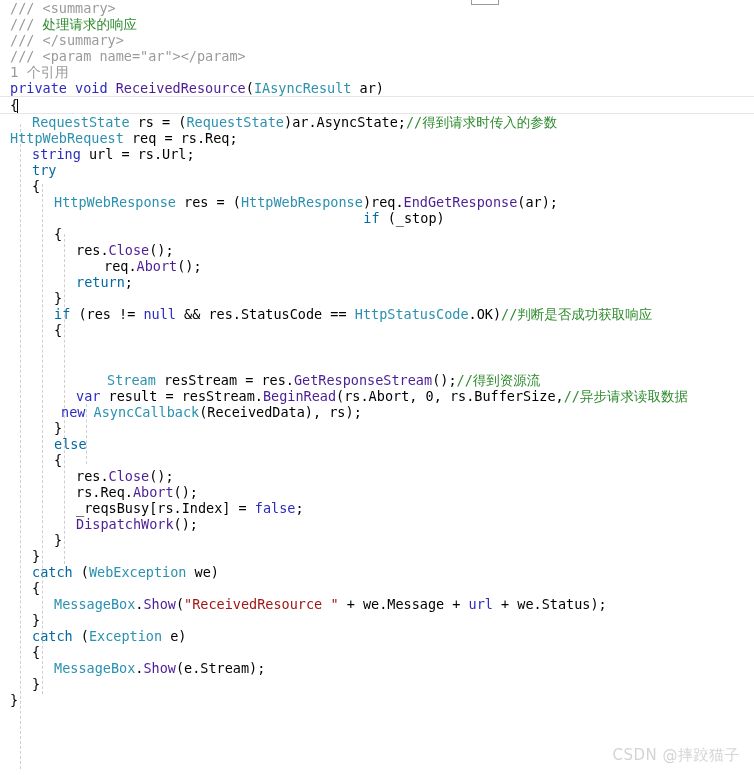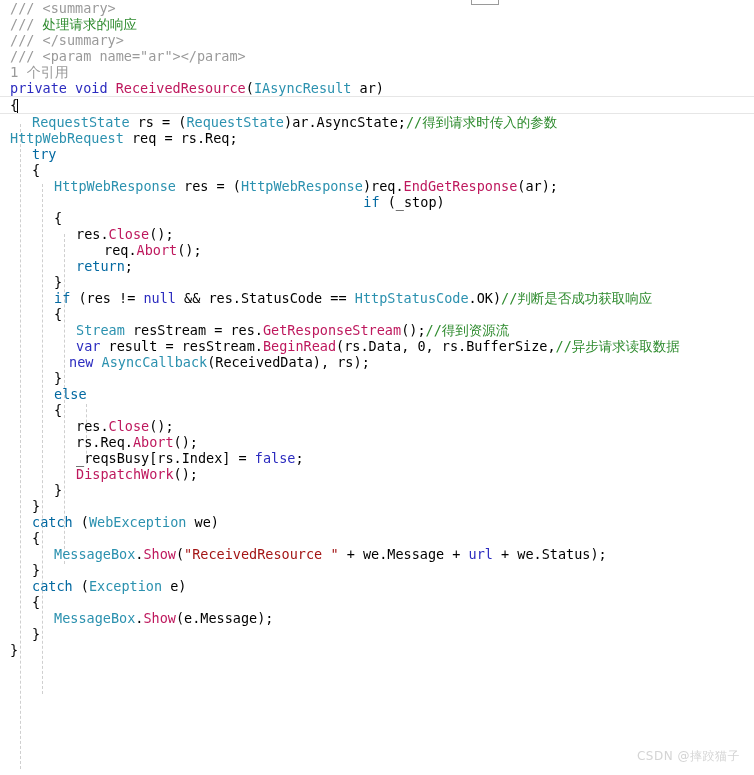--- a/index.html
+++ b/index.html
@@ -69,38 +69,38 @@
     top: 0;
     width: 0;
     border-left: 1px dashed #cfcfcf;
   }
   
   .cmt      { color: #2e8b2e; }   
   .xmldoc   { color: #9a9a9a; }   
   .kw       { color: #2b2bbf; }   
   .ctl      { color: #0369a1; }   
   .type     { color: #2b91af; }   
-  .meth     { color: #be185d; }   
+  .meth     { color: #4c1d95; }   
   .str      { color: #a31515; }   
   .plain    { color: #000000; }
   .lens     { color: #9a9a9a; font-size: 14px; }
   .caret {
     display: inline-block;
     width: 0;
     border-left: 1px solid #000;
     height: 14px;
     vertical-align: -3px;
     margin-left: -1px;
   }
   .watermark {
     position: absolute;
     right: 14px;
     bottom: 10px;
     color: #d4d4d4;
-    font-size: 12px;
+    font-size: 15px;
     font-family: "DejaVu Sans", "Liberation Sans", sans-serif;
     letter-spacing: 0.5px;
     text-align: center;
   }
 </style>
 </head>
 <body>
 
 <div id="editor">
 
@@ -116,48 +116,49 @@
   <div class="code-area" id="code-area">
       <div class="line" style="padding-left: 10px;"><span class="xmldoc">/// &lt;summary&gt;</span></div>
       <div class="line" style="padding-left: 10px;"><span class="xmldoc">/// </span><span class="cmt">处理请求的响应</span></div>
       <div class="line" style="padding-left: 10px;"><span class="xmldoc">/// &lt;/summary&gt;</span></div>
       <div class="line" style="padding-left: 10px;"><span class="xmldoc">/// &lt;param name="ar"&gt;&lt;/param&gt;</span></div>
       <div class="line" style="padding-left: 10px;"><span class="lens">1 个引用</span></div>
       <div class="line" style="padding-left: 10px;"><span class="kw">private</span><span class="plain"> </span><span class="kw">void</span><span class="plain"> </span><span class="meth">ReceivedResource</span><span class="plain">(</span><span class="type">IAsyncResult</span><span class="plain"> ar)</span></div>
       <div class="line current" style="padding-left: 10px;"><span class="plain">{</span><span class="caret"></span></div>
       <div class="line" style="padding-left: 32px;"><span class="type">RequestState</span><span class="plain"> rs = (</span><span class="type">RequestState</span><span class="plain">)ar.AsyncState;</span><span class="cmt">//得到请求时传入的参数</span></div>
       <div class="line" style=""><span class="type">HttpWebRequest</span><span class="plain"> req = rs.Req;</span></div>
+      <div class="line" style="padding-left: 32px;"><span class="kw">string</span><span class="plain"> url = rs.Url;</span></div>
       <div class="line" style="padding-left: 32px;"><span class="ctl">try</span></div>
       <div class="line" style="padding-left: 32px;"><span class="plain">{</span></div>
       <div class="line" style="padding-left: 54px;"><span class="type">HttpWebResponse</span><span class="plain"> res = (</span><span class="type">HttpWebResponse</span><span class="plain">)req.</span><span class="meth">EndGetResponse</span><span class="plain">(ar);</span></div>
       <div class="line" style="padding-left: 54px; text-align: center;"><span class="ctl">if</span><span class="plain"> (_stop)</span></div>
       <div class="line" style="padding-left: 54px;"><span class="plain">{</span></div>
       <div class="line" style="padding-left: 76px;"><span class="plain">res.</span><span class="meth">Close</span><span class="plain">();</span></div>
       <div class="line" style="padding-left: 76px; margin-left: 28px;"><span class="plain">req.</span><span class="meth">Abort</span><span class="plain">();</span></div>
       <div class="line" style="padding-left: 76px;"><span class="ctl">return</span><span class="plain">;</span></div>
       <div class="line" style="padding-left: 54px;"><span class="plain">}</span></div>
       <div class="line" style="padding-left: 54px;"><span class="ctl">if</span><span class="plain"> (res != </span><span class="kw">null</span><span class="plain"> &amp;&amp; res.StatusCode == </span><span class="type">HttpStatusCode</span><span class="plain">.OK)</span><span class="cmt">//判断是否成功获取响应</span></div>
       <div class="line" style="padding-left: 54px;"><span class="plain">{</span></div>
-      <div class="line" style="padding-left: 76px;"><span class="type">Stream</span><span class="plain"> resStream = res.</span><span class="meth">GetResponseStream</span><span class="plain">();</span><span class="cmt">//得到资源流</span></div>
-      <div class="line" style="padding-left: 76px;"><span class="kw">var</span><span class="plain"> result = resStream.</span><span class="meth">BeginRead</span><span class="plain">(rs.Data, 0, rs.BufferSize,</span><span class="cmt">//异步请求读取数据</span></div>
-      <div class="line" style="padding-left: 61px; margin-left: 8px;"><span class="kw">new</span><span class="plain"> </span><span class="type">AsyncCallback</span><span class="plain">(ReceivedData), rs);</span></div>
+      <div class="line" style="padding-left: 107px; margin-top: 34px;"><span class="type">Stream</span><span class="plain"> resStream = res.</span><span class="meth">GetResponseStream</span><span class="plain">();</span><span class="cmt">//得到资源流</span></div>
+      <div class="line" style="padding-left: 76px;"><span class="kw">var</span><span class="plain"> result = resStream.</span><span class="meth">BeginRead</span><span class="plain">(rs.Abort, 0, rs.BufferSize,</span><span class="cmt">//异步请求读取数据</span></div>
+      <div class="line" style="padding-left: 61px;"><span class="kw">new</span><span class="plain"> </span><span class="type">AsyncCallback</span><span class="plain">(ReceivedData), rs);</span></div>
       <div class="line" style="padding-left: 54px;"><span class="plain">}</span></div>
       <div class="line" style="padding-left: 54px;"><span class="ctl">else</span></div>
       <div class="line" style="padding-left: 54px;"><span class="plain">{</span></div>
       <div class="line" style="padding-left: 76px;"><span class="plain">res.</span><span class="meth">Close</span><span class="plain">();</span></div>
       <div class="line" style="padding-left: 76px;"><span class="plain">rs.Req.</span><span class="meth">Abort</span><span class="plain">();</span></div>
       <div class="line" style="padding-left: 76px;"><span class="plain">_reqsBusy[rs.Index] = </span><span class="kw">false</span><span class="plain">;</span></div>
       <div class="line" style="padding-left: 76px;"><span class="meth">DispatchWork</span><span class="plain">();</span></div>
       <div class="line" style="padding-left: 54px;"><span class="plain">}</span></div>
       <div class="line" style="padding-left: 32px;"><span class="plain">}</span></div>
       <div class="line" style="padding-left: 32px;"><span class="ctl">catch</span><span class="plain"> (</span><span class="type">WebException</span><span class="plain"> we)</span></div>
       <div class="line" style="padding-left: 32px;"><span class="plain">{</span></div>
       <div class="line" style="padding-left: 54px;"><span class="type">MessageBox</span><span class="plain">.</span><span class="meth">Show</span><span class="plain">(</span><span class="str">"ReceivedResource "</span><span class="plain"> + we.Message + </span><span class="kw">url</span><span class="plain"> + we.Status);</span></div>
       <div class="line" style="padding-left: 32px;"><span class="plain">}</span></div>
       <div class="line" style="padding-left: 32px;"><span class="ctl">catch</span><span class="plain"> (</span><span class="type">Exception</span><span class="plain"> e)</span></div>
       <div class="line" style="padding-left: 32px;"><span class="plain">{</span></div>
-      <div class="line" style="padding-left: 54px;"><span class="type">MessageBox</span><span class="plain">.</span><span class="meth">Show</span><span class="plain">(e.Message);</span></div>
+      <div class="line" style="padding-left: 54px;"><span class="type">MessageBox</span><span class="plain">.</span><span class="meth">Show</span><span class="plain">(e.Stream);</span></div>
       <div class="line" style="padding-left: 32px;"><span class="plain">}</span></div>
       <div class="line" style="padding-left: 10px;"><span class="plain">}</span></div>
     </div>
 
   <div class="watermark">CSDN @摔跤猫子</div>
 </div>
 
 </body></html>

